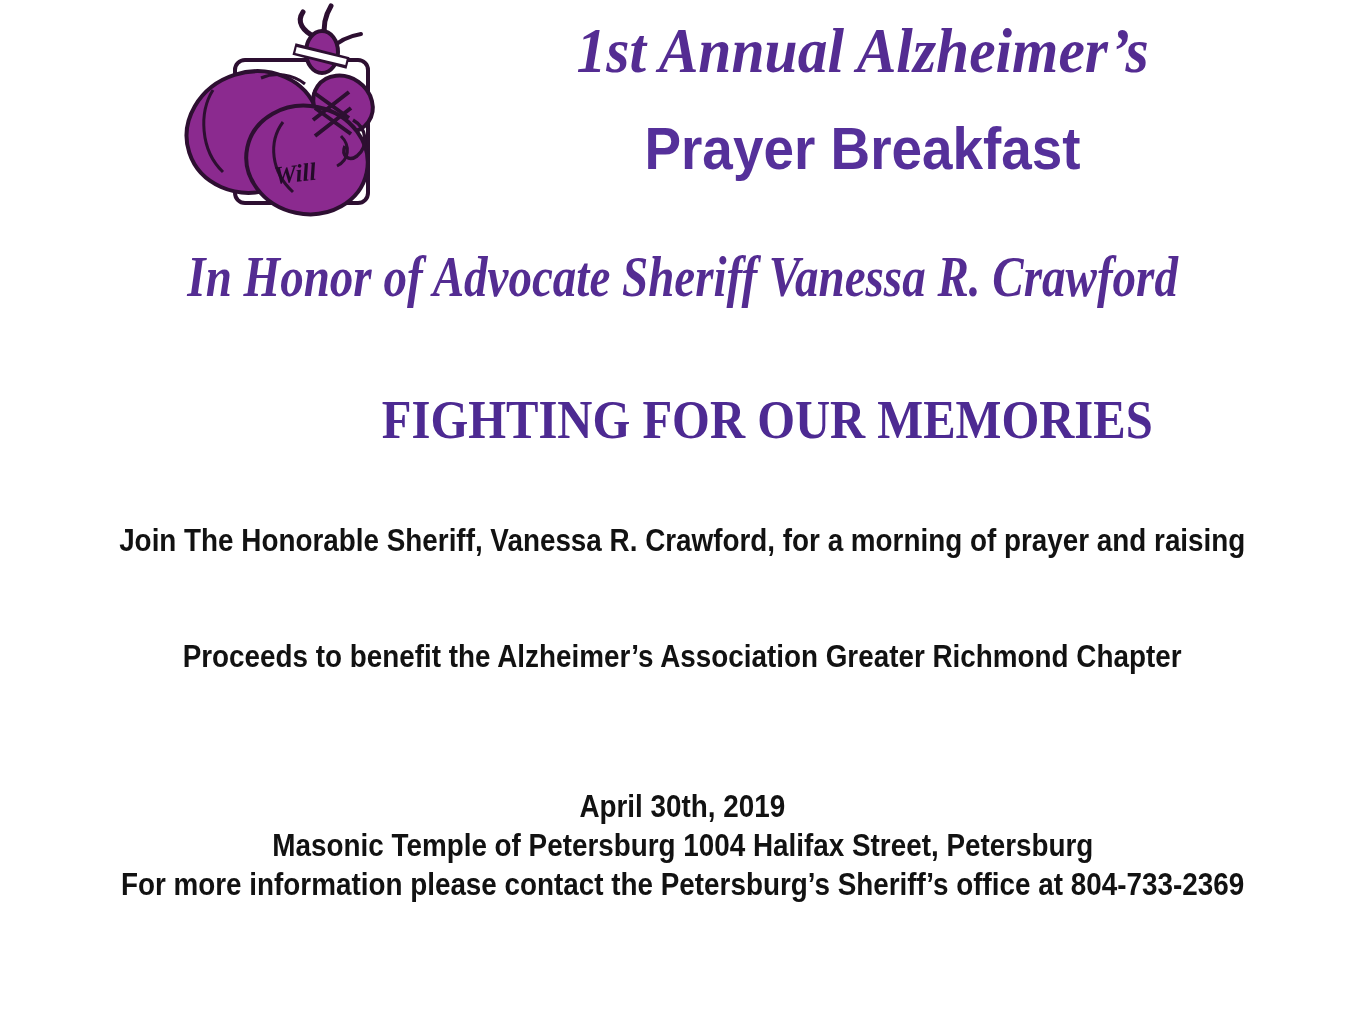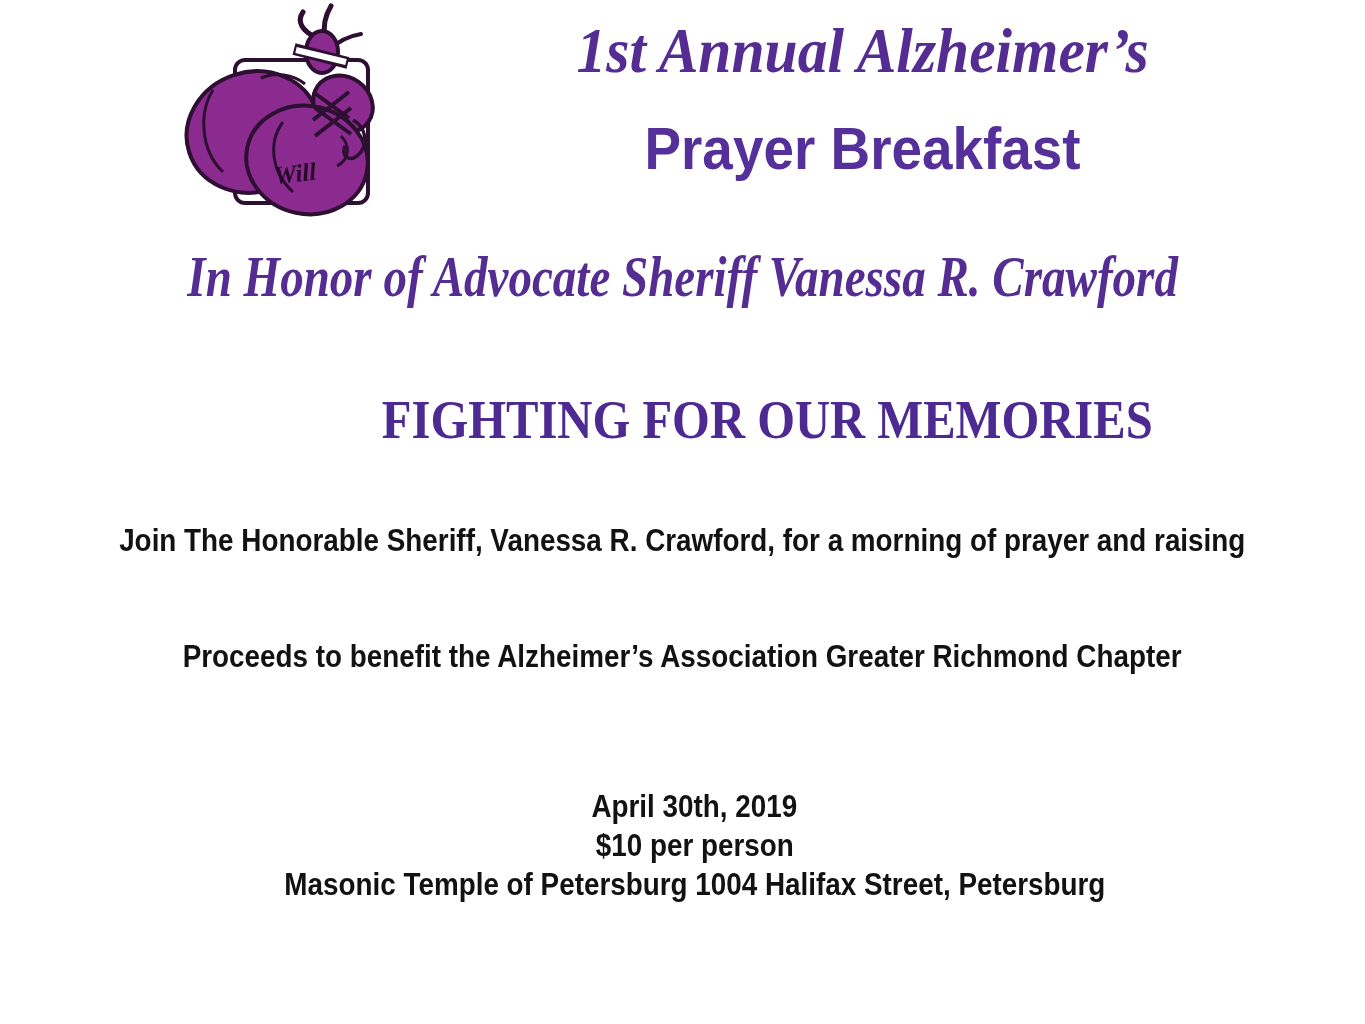--- a/index.html
+++ b/index.html
@@ -28,21 +28,21 @@
     left:0;top:390px;width:1320px;box-sizing:border-box;padding-left:215px;
     font-family:"Liberation Serif",serif;font-weight:bold;color:#4d2a92;
     font-size:54px;line-height:60px;
   }
   .body-line{
     color:#121212;font-weight:bold;font-size:32px;line-height:40px;width:1365px;left:0;
   }
   #intro-block{left:0;top:520px;width:1365px;}
   #intro-block div{height:40px;}
   #proceeds-line{top:636px;text-align:center;}
-  #details-block{left:12px;top:786px;width:1223px;}
+  #details-block{left:0;top:786px;width:1223px;}
   #details-block div{height:39px;}
   #gloves-logo{left:165px;top:0;width:230px;height:220px;}
 </style>
 </head>
 <body>
 
 <svg id="gloves-logo" class="abs" viewBox="0 0 230 220" aria-hidden="true">
 
   <rect x="70" y="60" width="133" height="143" rx="10" fill="none" stroke="#2d0f31" stroke-width="4"></rect>
 
@@ -96,18 +96,18 @@
 
 <div id="proceeds-line" class="abs body-line center">
   <span class="cond">Proceeds to benefit the Alzheimer’s Association Greater Richmond Chapter</span>
 </div>
 
 <div id="details-block" class="abs">
   <div class="body-line center">
     <span class="cond">April 30th, 2019</span>
   </div>
   <div class="body-line center">
-    <span class="cond">$10 per person</span>
+    <span class="cond">Masonic Temple of Petersburg 1004 Halifax Street, Petersburg</span>
   </div>
   <div class="body-line center">
-    <span class="cond">Masonic Temple of Petersburg 1004 Halifax Street, Petersburg</span>
+    <span class="cond">For more information please contact the Petersburg’s Sheriff’s office at 804-733-2369</span>
   </div>
 </div>
 
 </body></html>

